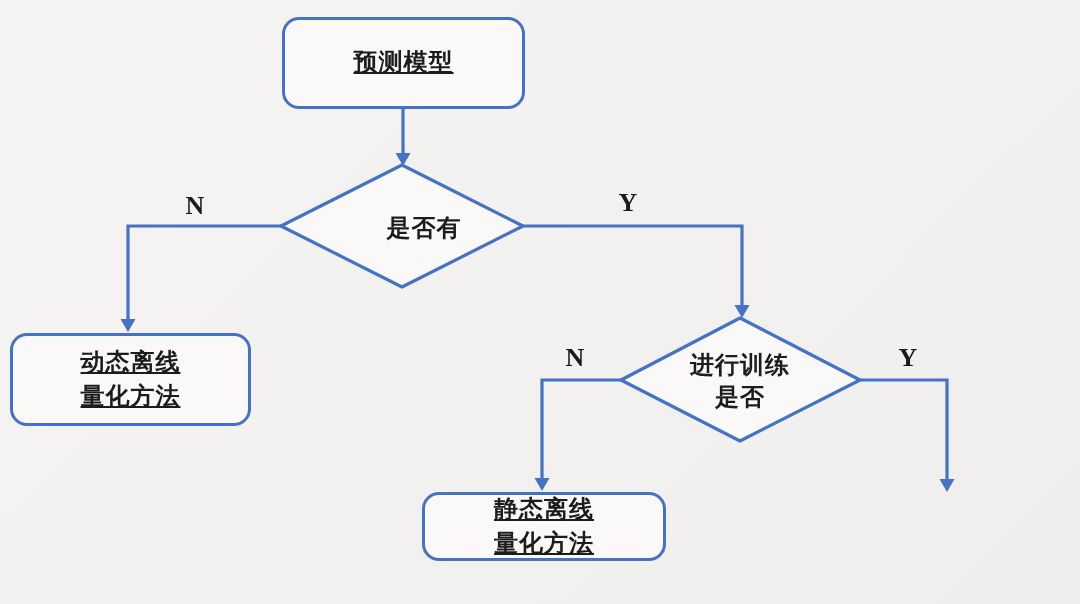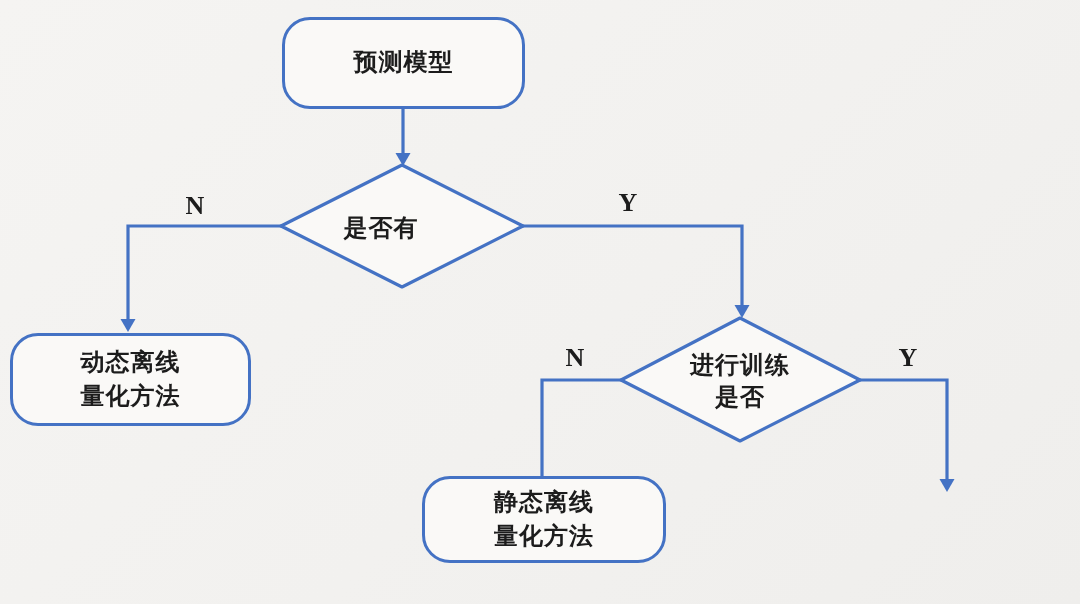--- a/index.html
+++ b/index.html
@@ -20,31 +20,32 @@
     position: absolute;
     left: 0;
     top: 0;
     width: 1080px;
     height: 604px;
   }
   .node {
     position: absolute;
     box-sizing: border-box;
     border: 3px solid #4472c4;
-    border-radius: 28px;
+    border-radius: 17px;
     background: #faf9f7;
     display: flex;
     flex-direction: column;
     align-items: center;
     justify-content: center;
     text-align: right;
     font-size: 24px;
     font-weight: 600;
     line-height: 1.4;
     letter-spacing: 1px;
+    text-decoration: underline;
   }
   .diamond-label {
     position: absolute;
     transform: translate(-50%, -50%);
     text-align: center;
     font-size: 24px;
     font-weight: 600;
     line-height: 1.35;
     letter-spacing: 1px;
     white-space: nowrap;
@@ -85,27 +86,27 @@
 
   <div class="node" style="left:282px; top:17px; width:243px; height:92px;">
     <span>预测模型</span>
   </div>
 
   <div class="node" style="left:10px; top:333px; width:241px; height:93px;">
     <span>动态离线</span>
     <span>量化方法</span>
   </div>
 
-  <div class="node" style="left:422px; top:476px; width:244px; height:87px;">
+  <div class="node" style="left:422px; top:492px; width:244px; height:69px;">
     <span>静态离线</span>
     <span>量化方法</span>
   </div>
 
 
-  <div class="diamond-label" style="left:381px; top:228px;text-align:center;">
+  <div class="diamond-label" style="left:424px; top:228px;text-align:center;">
     <div>是否有</div>
   </div>
 
   <div class="diamond-label" style="left:740px; top:381px;">
     <div>进行训练</div>
     <div>是否</div>
   </div>
 
   <div class="branch-label" style="left:195px; top:206px;">N</div>
 

